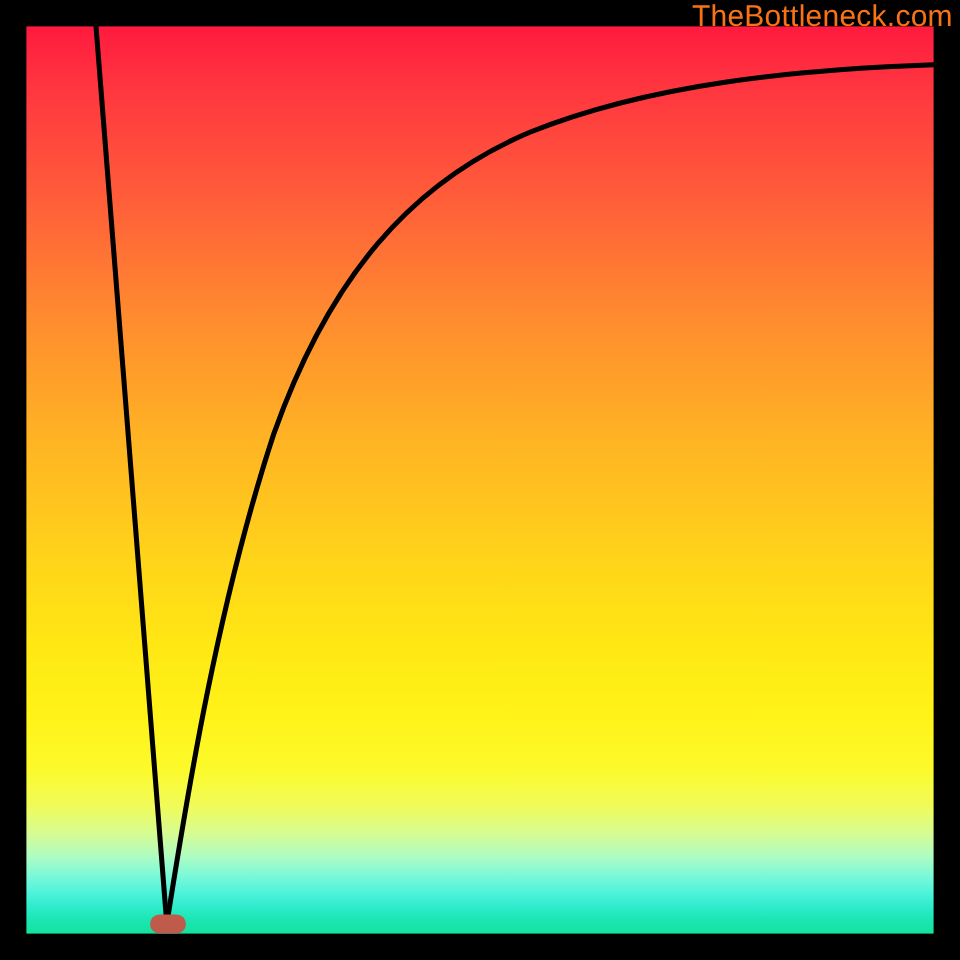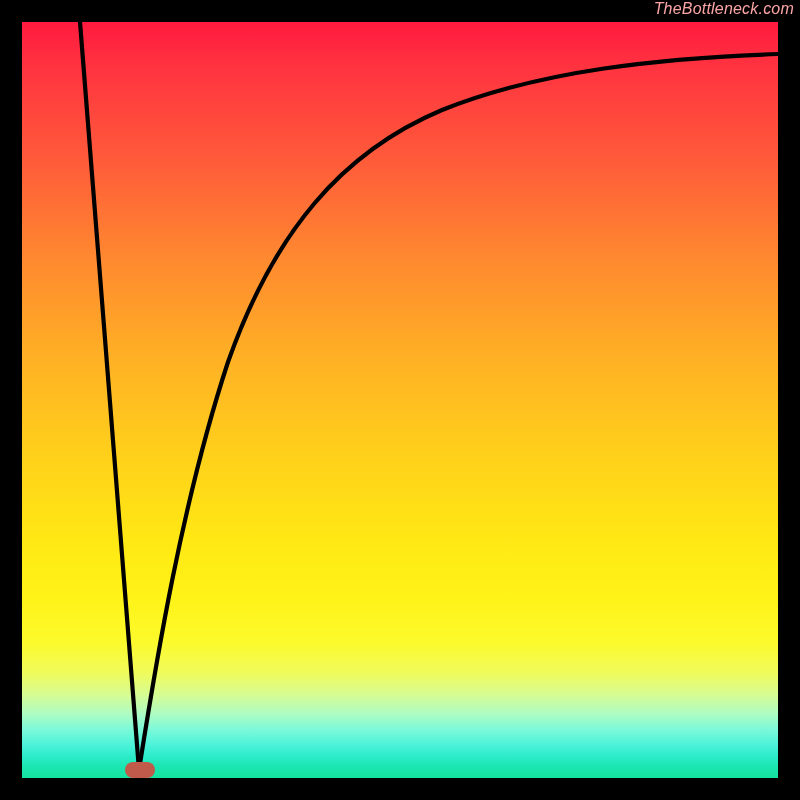--- a/index.html
+++ b/index.html
@@ -39,25 +39,24 @@
       #4ff3da 95.5%,
       #2feccc 97%,
       #1be6b2 98.5%,
       #14e29e 100%
     );
   }
   .watermark {
     position: absolute;
     top: 0px;
     right: 6px;
-    color: #fca5a5;
-    font-size: 16px;
+    color: #f97316;
+    font-size: 25px;
     letter-spacing: 0.2px;
     font-weight: 400;
-    font-style: italic;
   }
   svg.curves {
     position: absolute;
     left: 22px;
     top: 22px;
     width: 756px;
     height: 756px;
     overflow: visible;
   }
   .marker {

